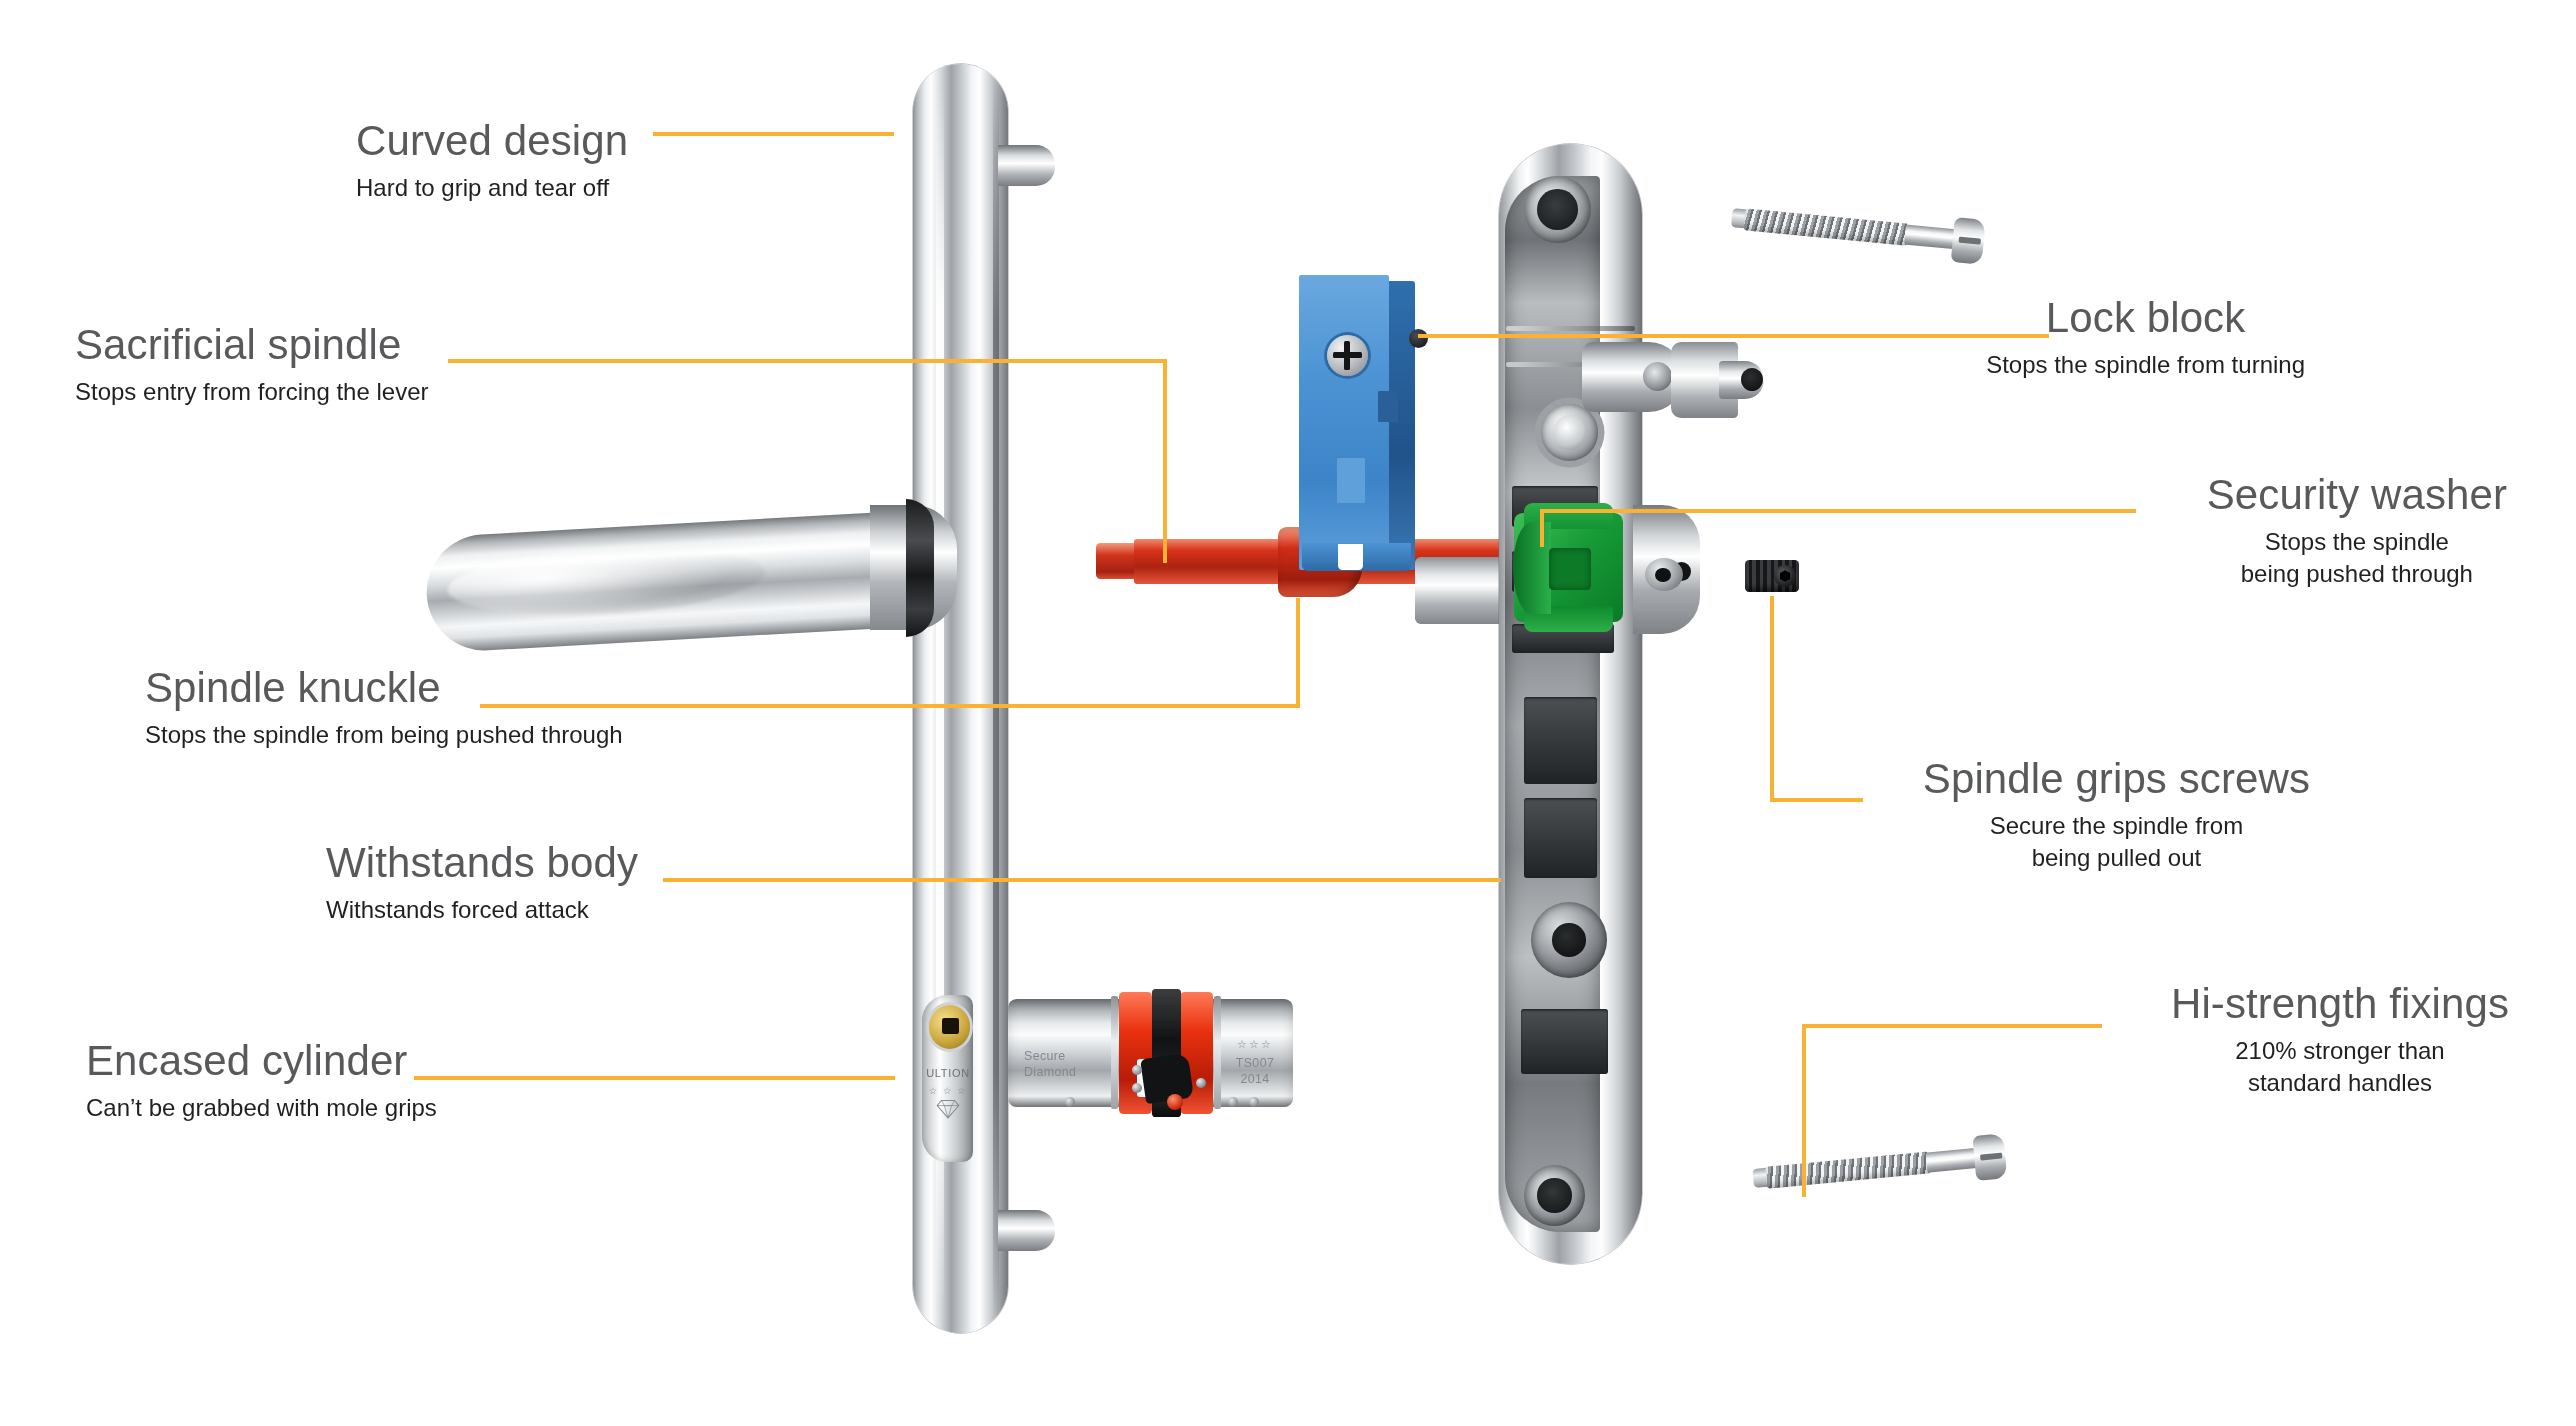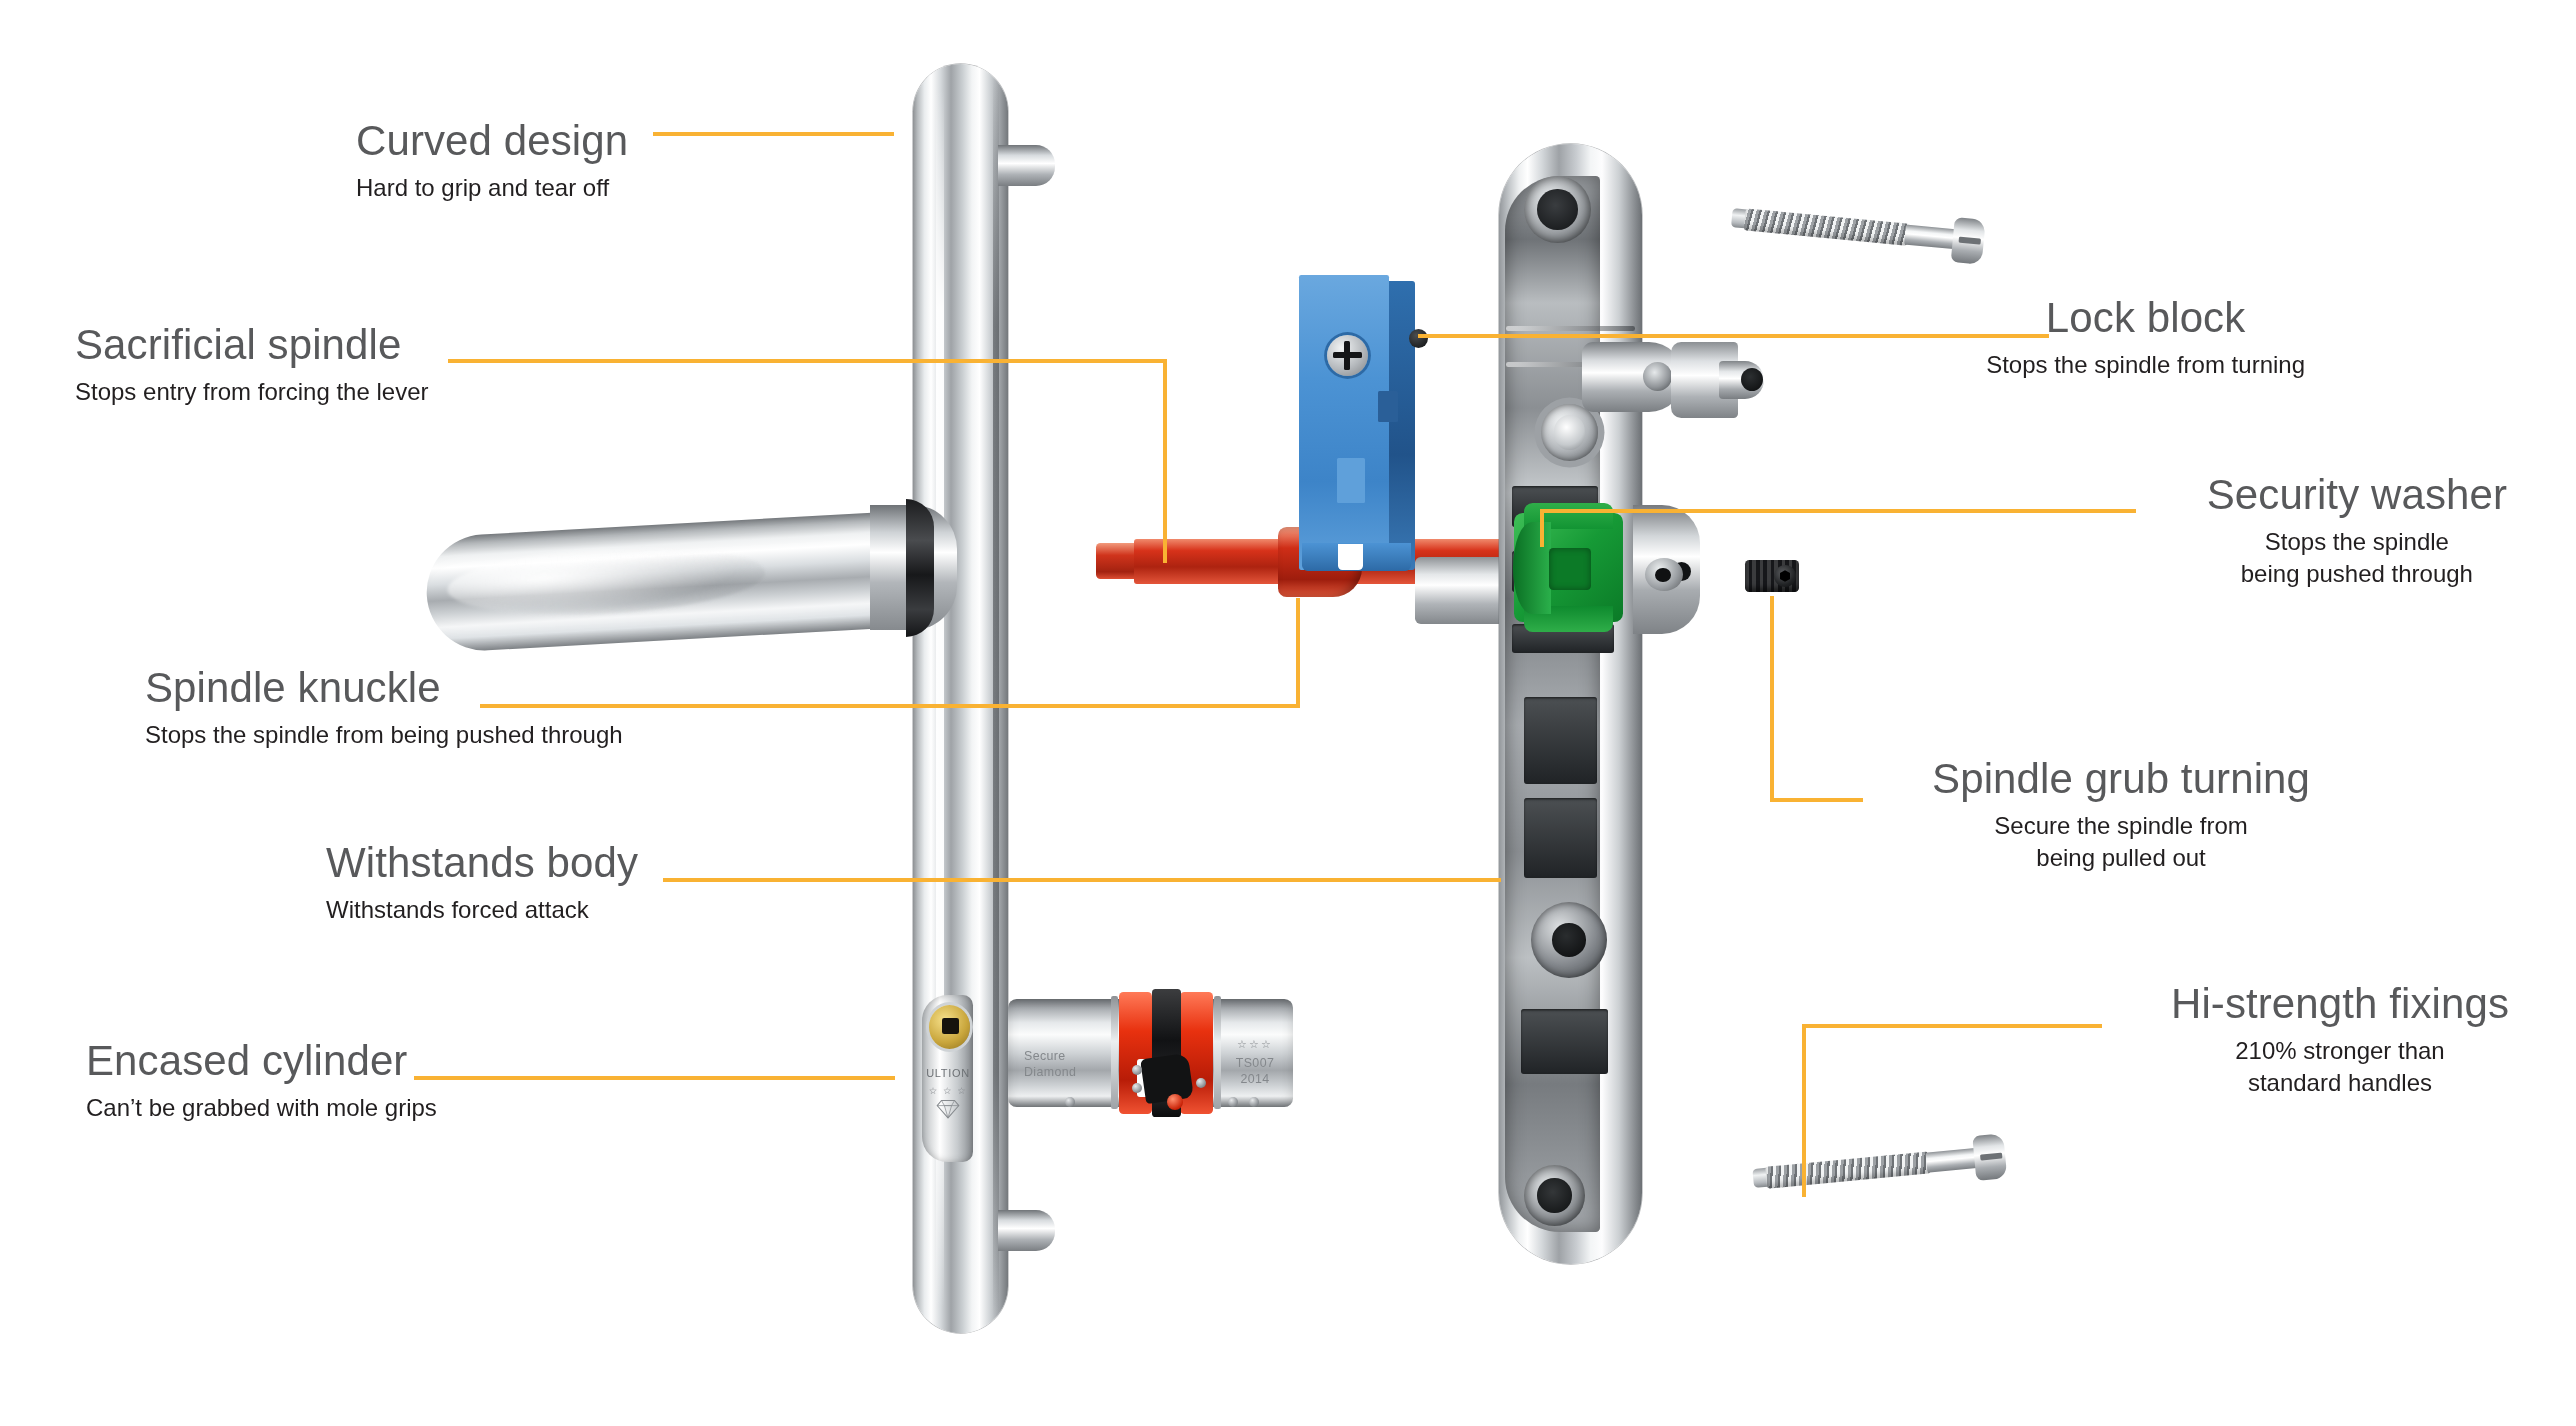--- a/index.html
+++ b/index.html
@@ -671,21 +671,21 @@
     <p class="sub">Stops the spindle from turning</p>
   </div>
 
   <div class="callout right" id="c-washer" style="right:69px;top:474px;">
     <p class="ttl">Security washer</p>
     <p class="sub">Stops the spindle
 being pushed through</p>
   </div>
 
   <div class="callout right" id="c-grub" style="right:266px;top:758px;">
-    <p class="ttl">Spindle grub turning</p>
+    <p class="ttl">Spindle grips screws</p>
     <p class="sub">Secure the spindle from
 being pulled out</p>
   </div>
 
   <div class="callout right" id="c-fixings" style="right:67px;top:983px;">
     <p class="ttl">Hi-strength fixings</p>
     <p class="sub">210% stronger than
 standard handles</p>
   </div>
 

